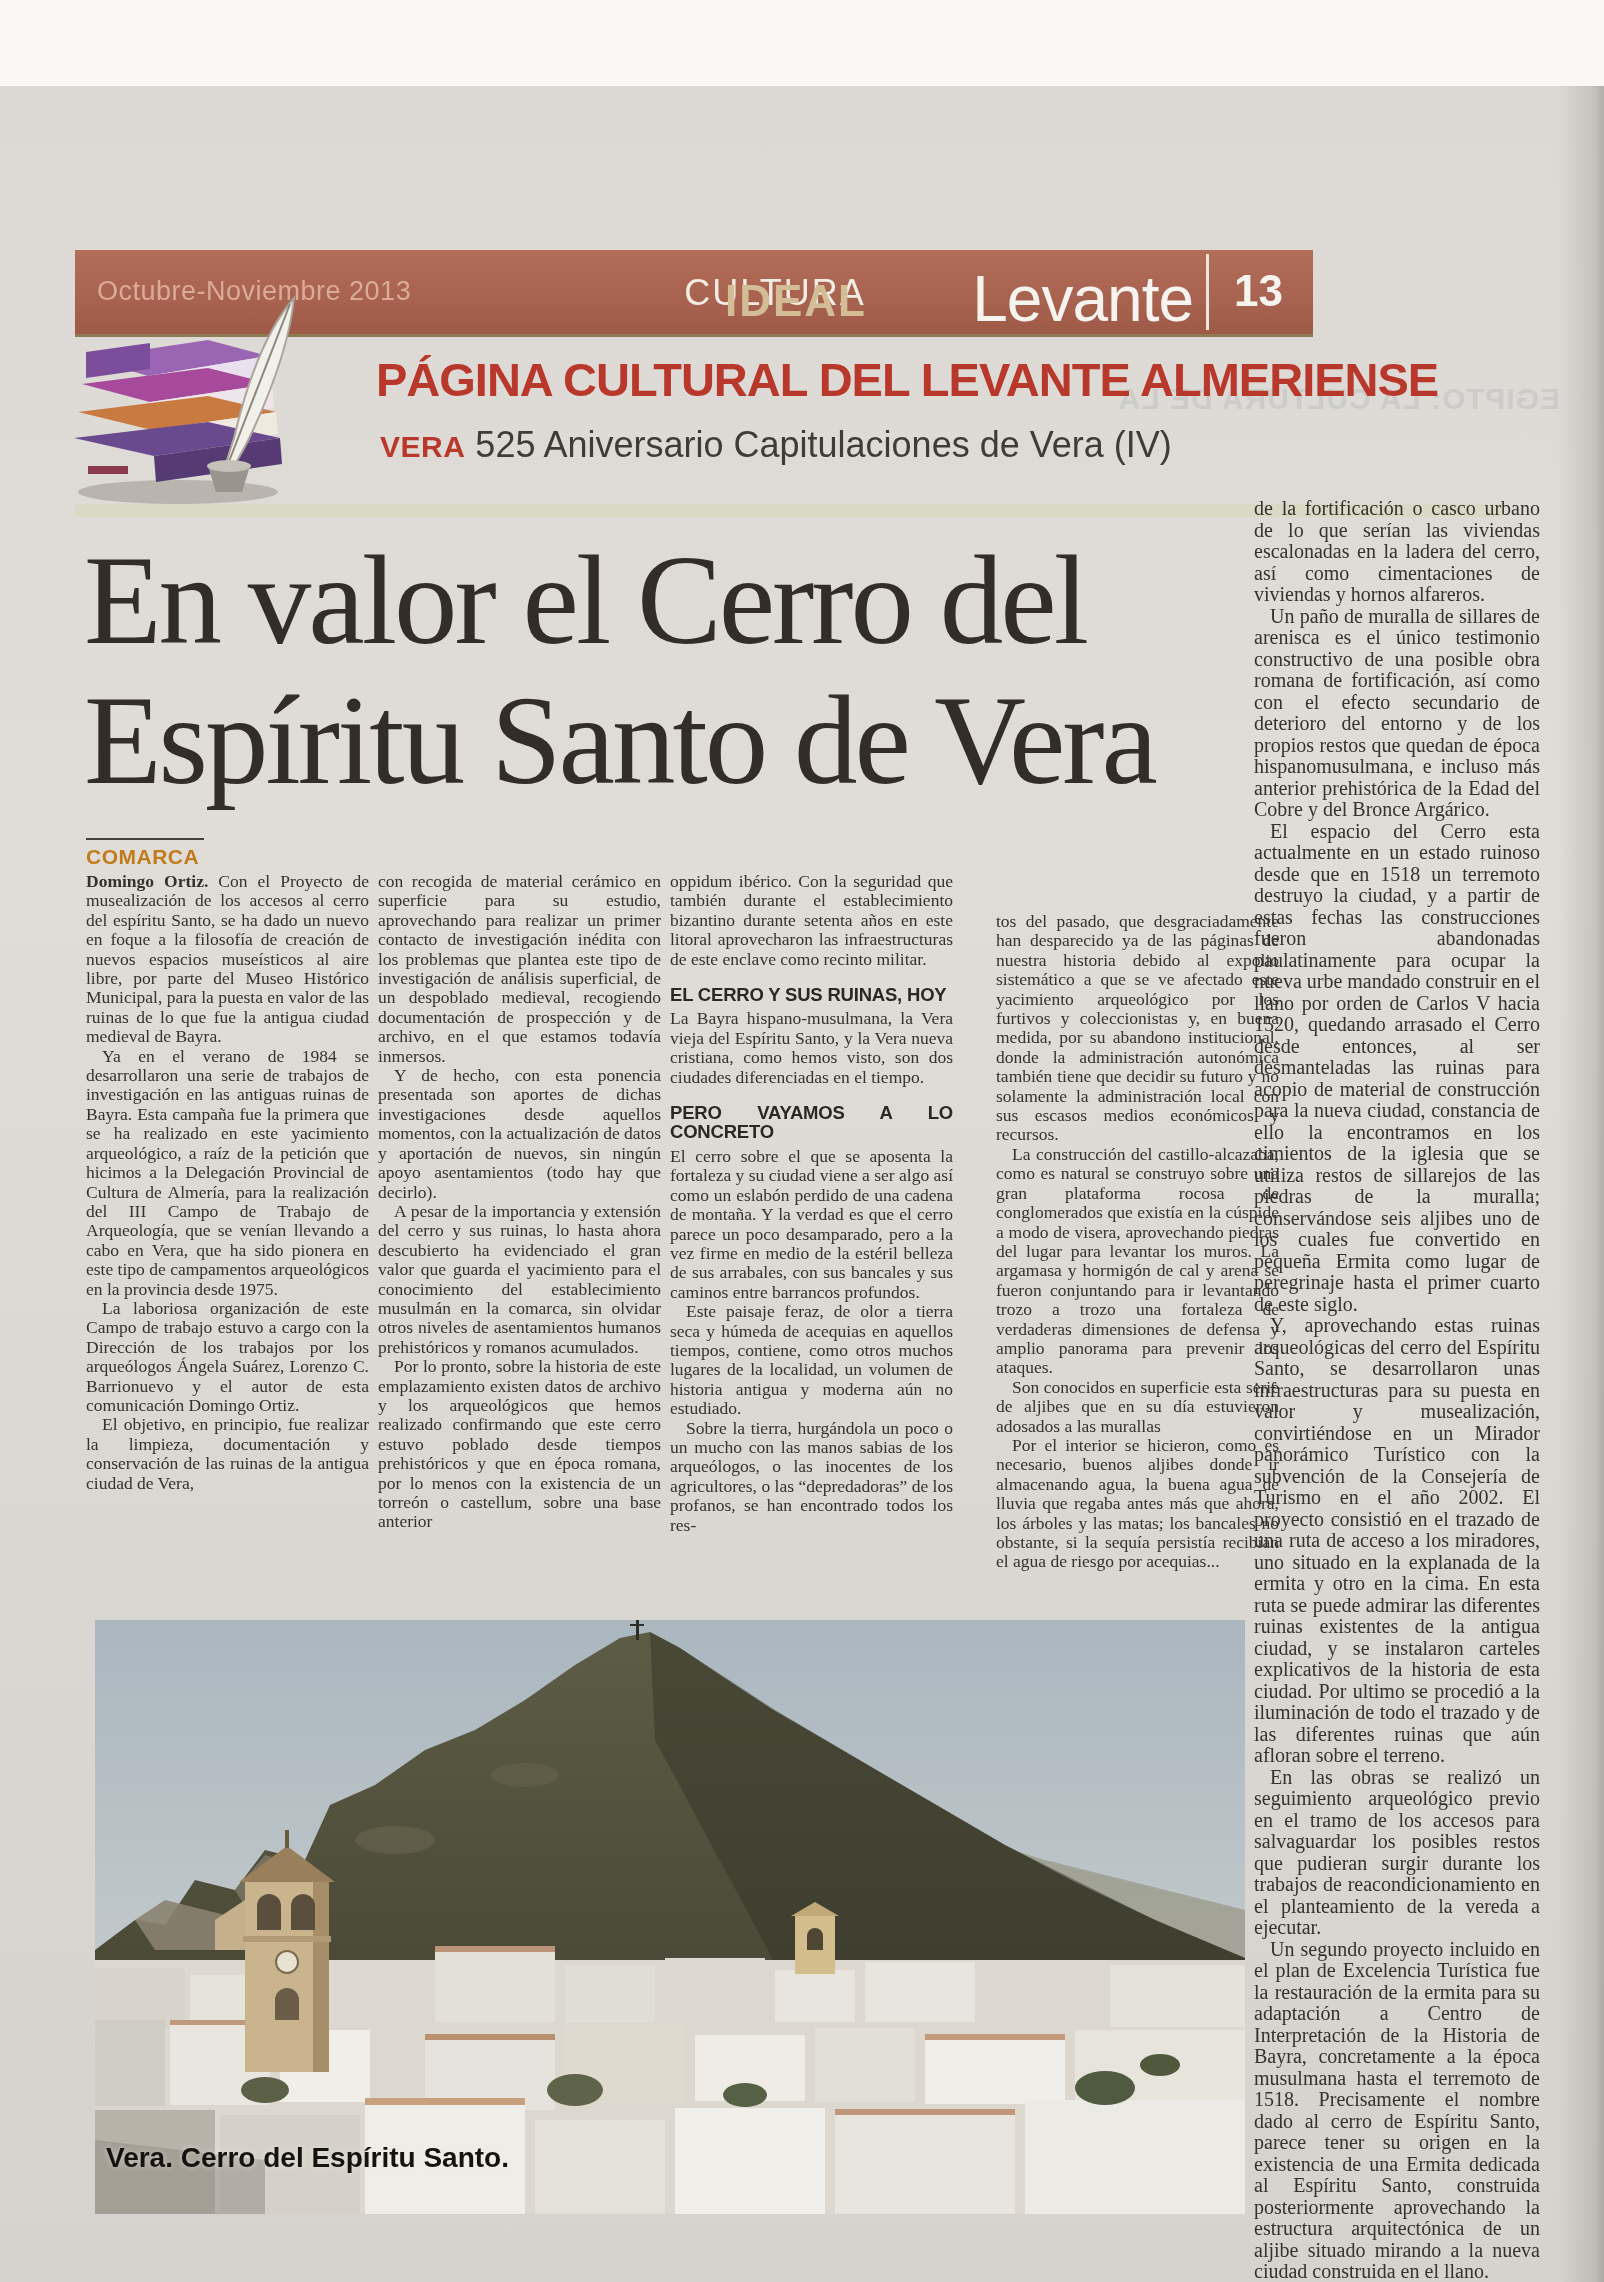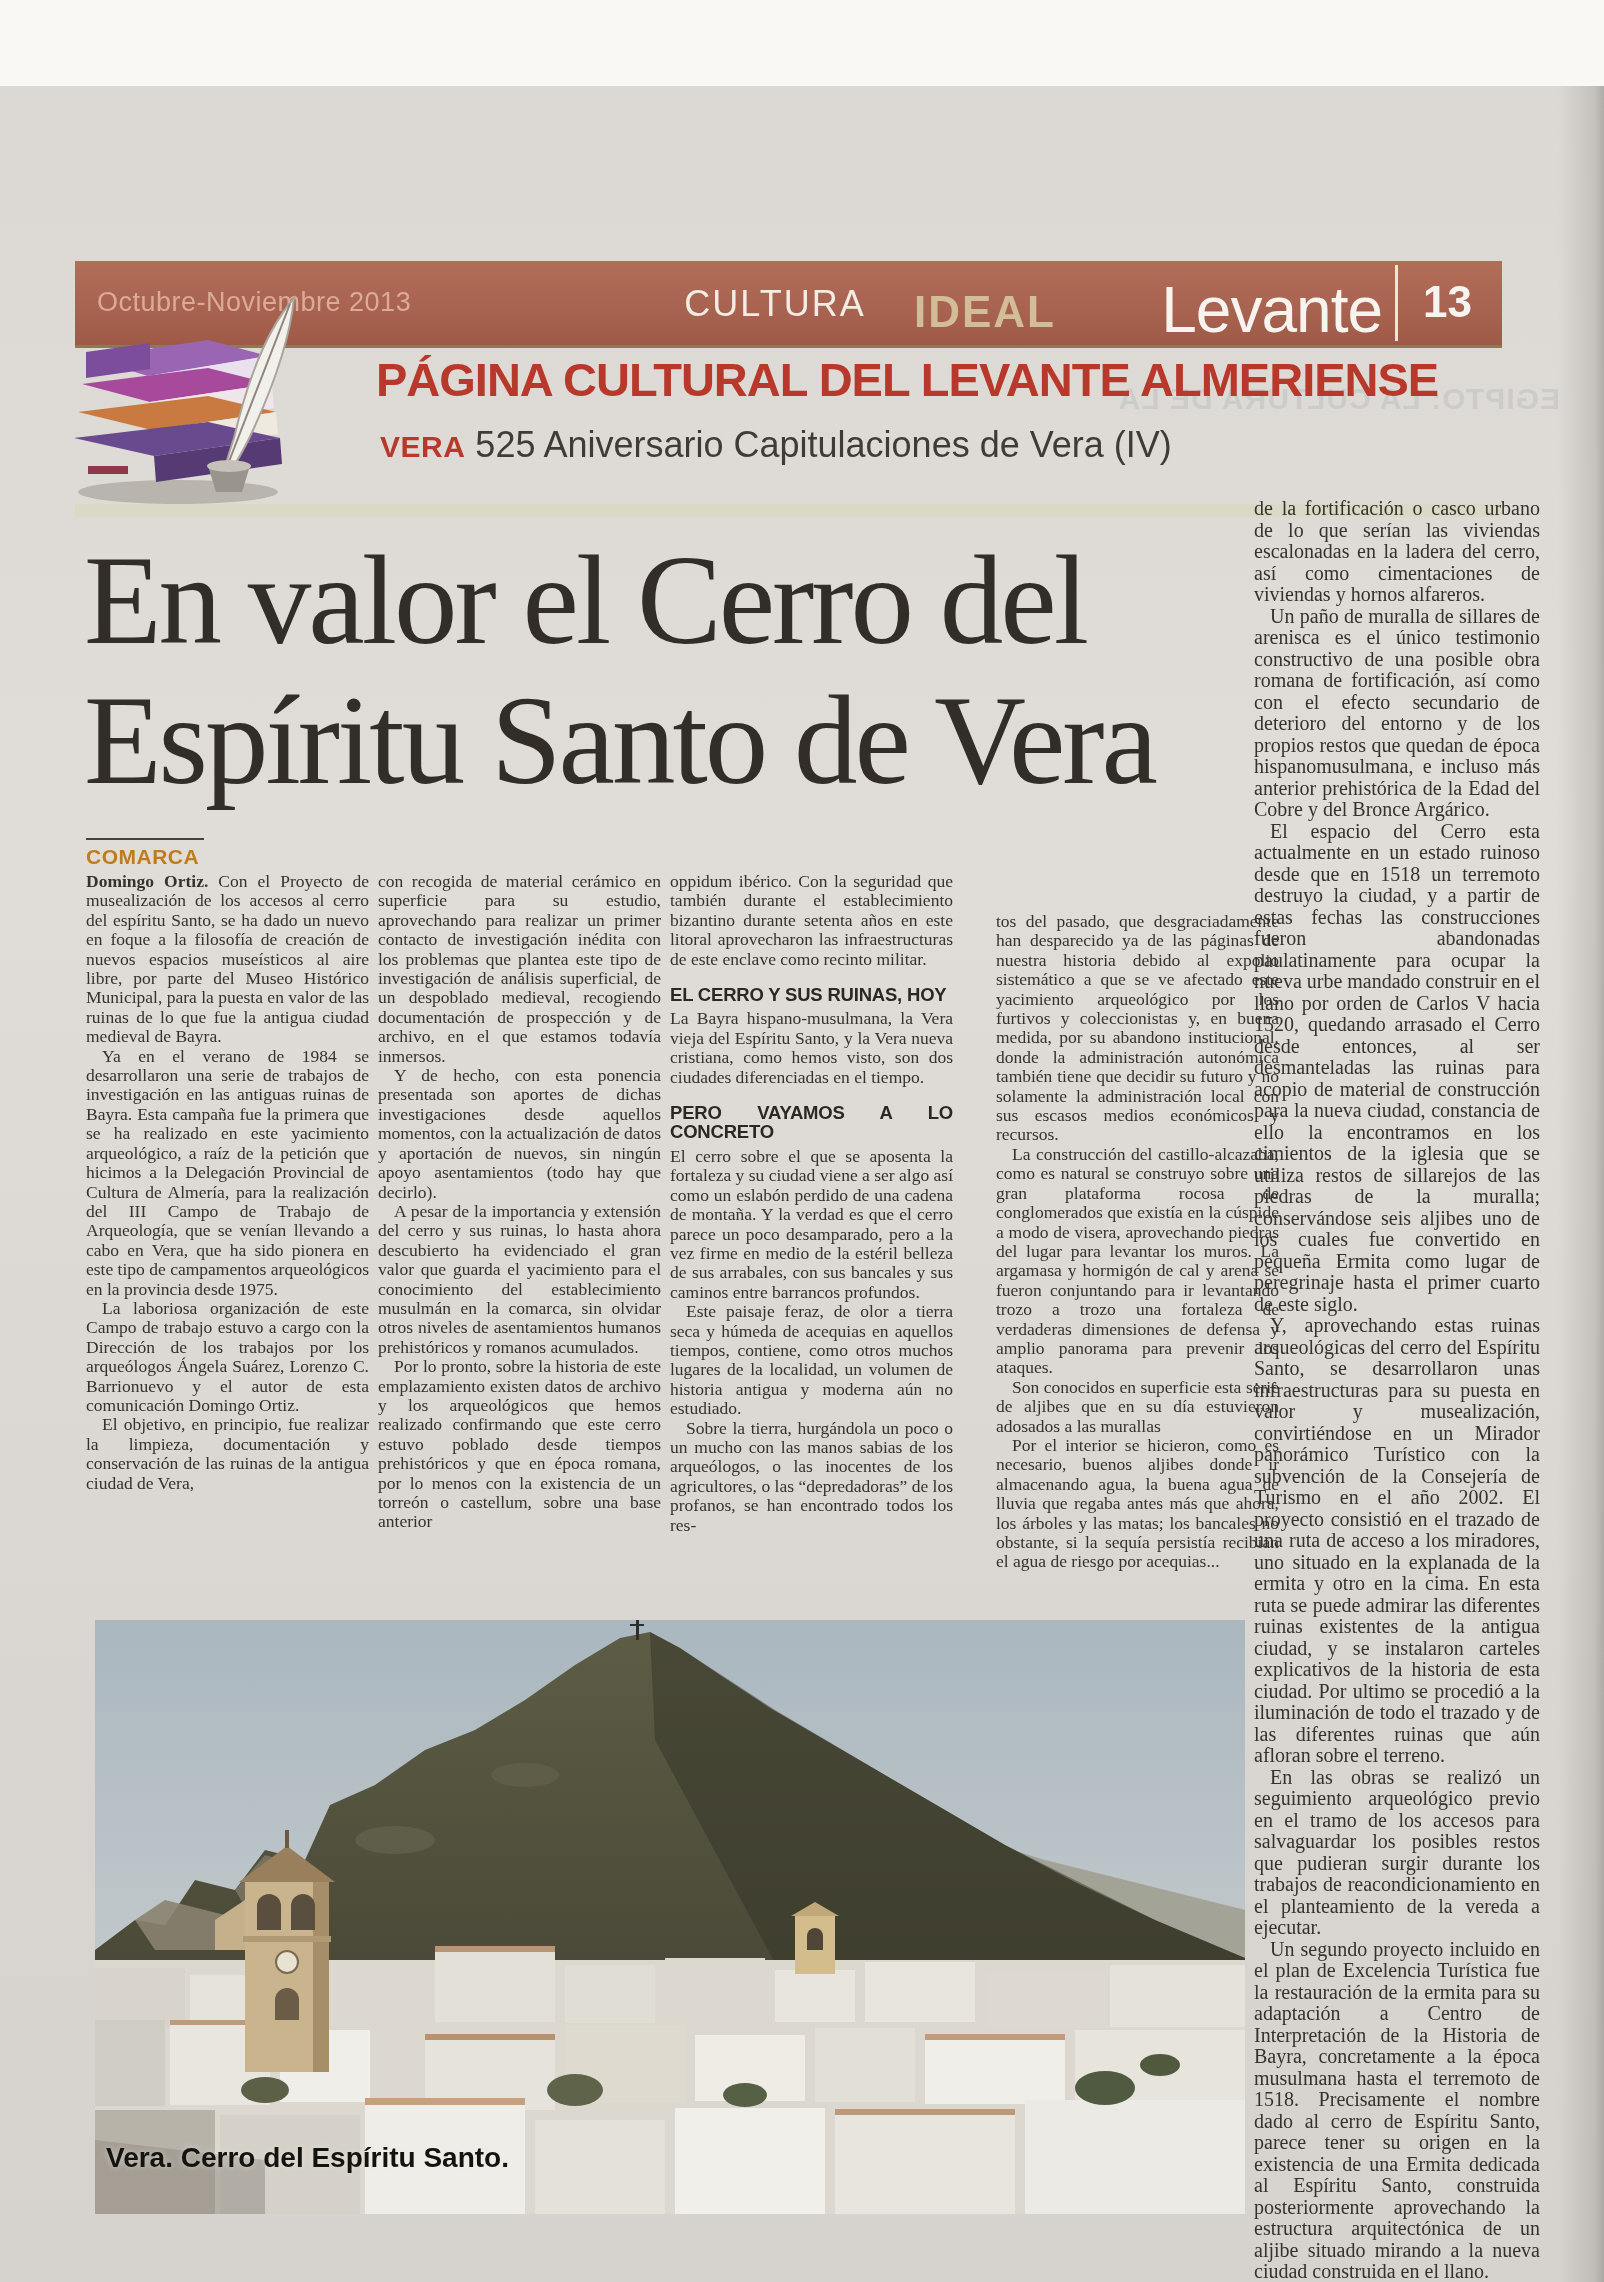--- a/index.html
+++ b/index.html
@@ -5,21 +5,21 @@
   html,body{margin:0;padding:0;background:#f6f5f2;}
   .scan{position:relative;width:1604px;height:2282px;overflow:hidden;
         font-family:"Liberation Sans",sans-serif;}
   .scanner-strip{position:absolute;left:0;top:0;width:1604px;height:86px;background:#f9f8f5;}
   .paper{position:absolute;left:0;top:86px;width:1604px;height:2196px;
          background:linear-gradient(180deg,#dcd9d4 0%,#e0ddd8 35%,#d9d6d1 75%,#d6d3ce 100%);}
   .paper-edge{position:absolute;right:0;top:86px;width:46px;height:2196px;
          background:linear-gradient(90deg,rgba(0,0,0,0) 0%,rgba(90,85,80,.18) 80%,rgba(60,55,50,.28) 100%);}
 
   
-  .masthead{position:absolute;left:75px;top:261px;width:1427px;height:84px;
+  .masthead{position:absolute;left:75px;top:250px;width:1238px;height:84px;
             background:linear-gradient(180deg,#b26e59 0%,#a86250 60%,#9f5a47 100%);
             border-bottom:3px solid #8c7b52;}
   .masthead .date{position:absolute;left:22px;top:26px;font-size:27px;font-weight:400;
             color:#dcab97;letter-spacing:.5px;}
   .masthead .section{position:absolute;left:560px;top:22px;width:280px;text-align:center;
             font-size:36px;color:#f3ece4;letter-spacing:2px;font-weight:400;}
   .brand{position:absolute;right:8px;top:0;height:84px;}
   .brand .ideal{position:absolute;right:438px;top:26px;font-size:44px;font-weight:700;
             color:#d2bd96;letter-spacing:2px;}
   .brand .levante{position:absolute;right:112px;top:12px;font-size:64px;font-weight:400;

